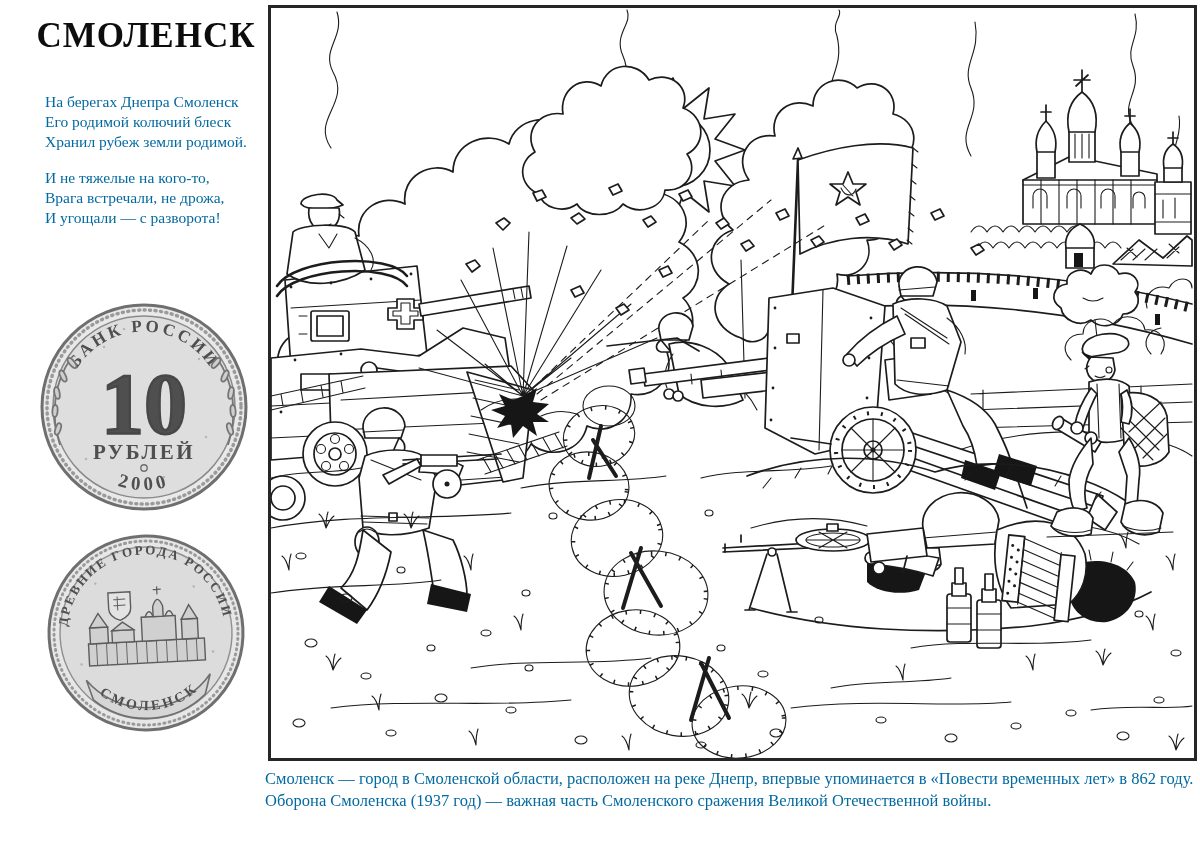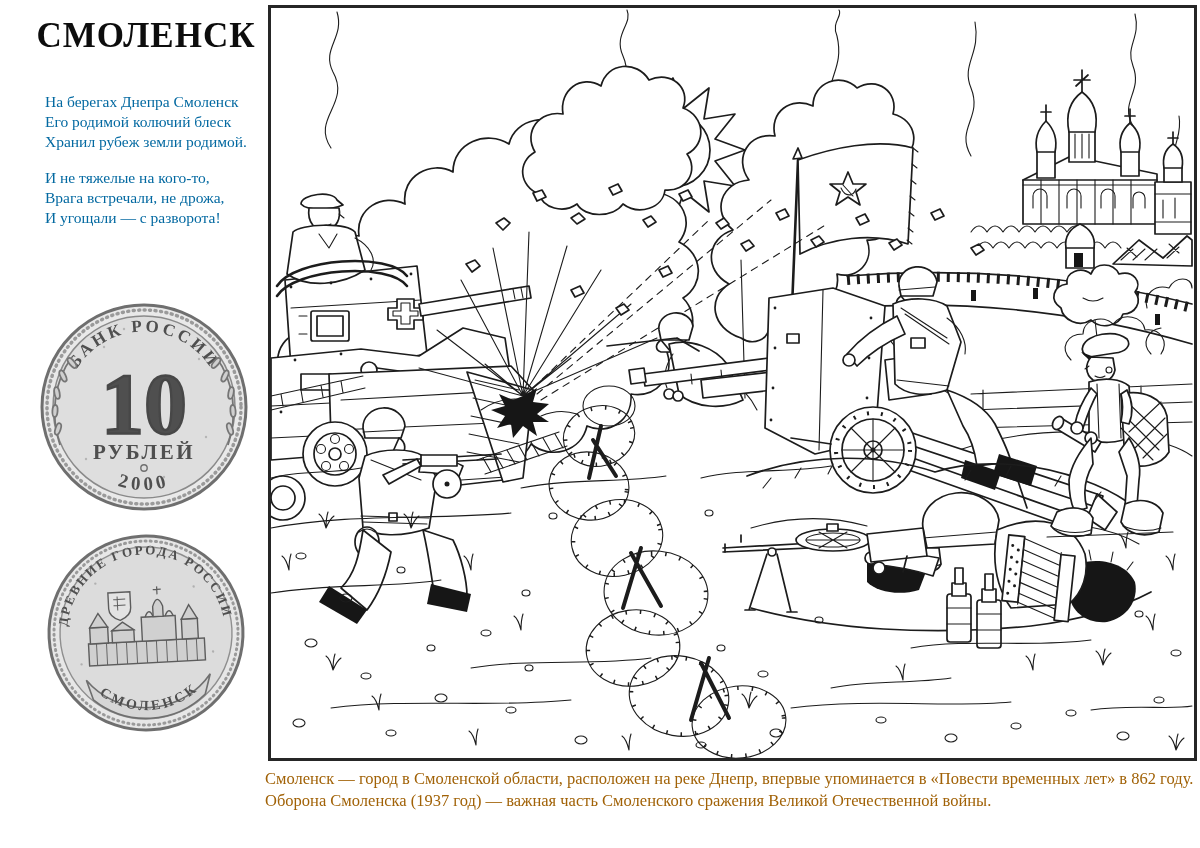--- a/index.html
+++ b/index.html
@@ -11,21 +11,21 @@
   .poem{position:absolute;left:33px;top:92px;width:230px;font-size:15.5px;line-height:20px;color:#0369a1;}
   .poem .stanza{margin:0 0 16px 0;}
   .poem .pline{white-space:nowrap;}
   .coin{position:absolute;}
   .coin1{left:26px;top:301px;}
   .coin2{left:32px;top:531px;}
   .frame{position:absolute;left:268px;top:5px;width:929px;height:756px;
          border:3px solid #262626;box-sizing:border-box;background:#ffffff;}
   .frame svg{display:block;width:100%;height:100%;}
   .caption{position:absolute;left:265px;top:768px;width:935px;font-size:16.5px;line-height:22px;
-           color:#a16207;}
+           color:#0369a1;}
   .caption div{white-space:nowrap;}
   
   .ln{fill:none;stroke:#1c1c1c;stroke-width:1.7;stroke-linecap:round;stroke-linejoin:round;}
   .wh{fill:#ffffff;stroke:#1c1c1c;stroke-width:1.7;stroke-linejoin:round;}
   .dk{fill:#161616;stroke:none;}
   .thin{stroke-width:1.1;}
   .thick{stroke-width:2.6;}
   .coin-txt{font-family:"Liberation Serif",serif;font-weight:bold;fill:#4f4f4f;}
 </style>
 </head>

